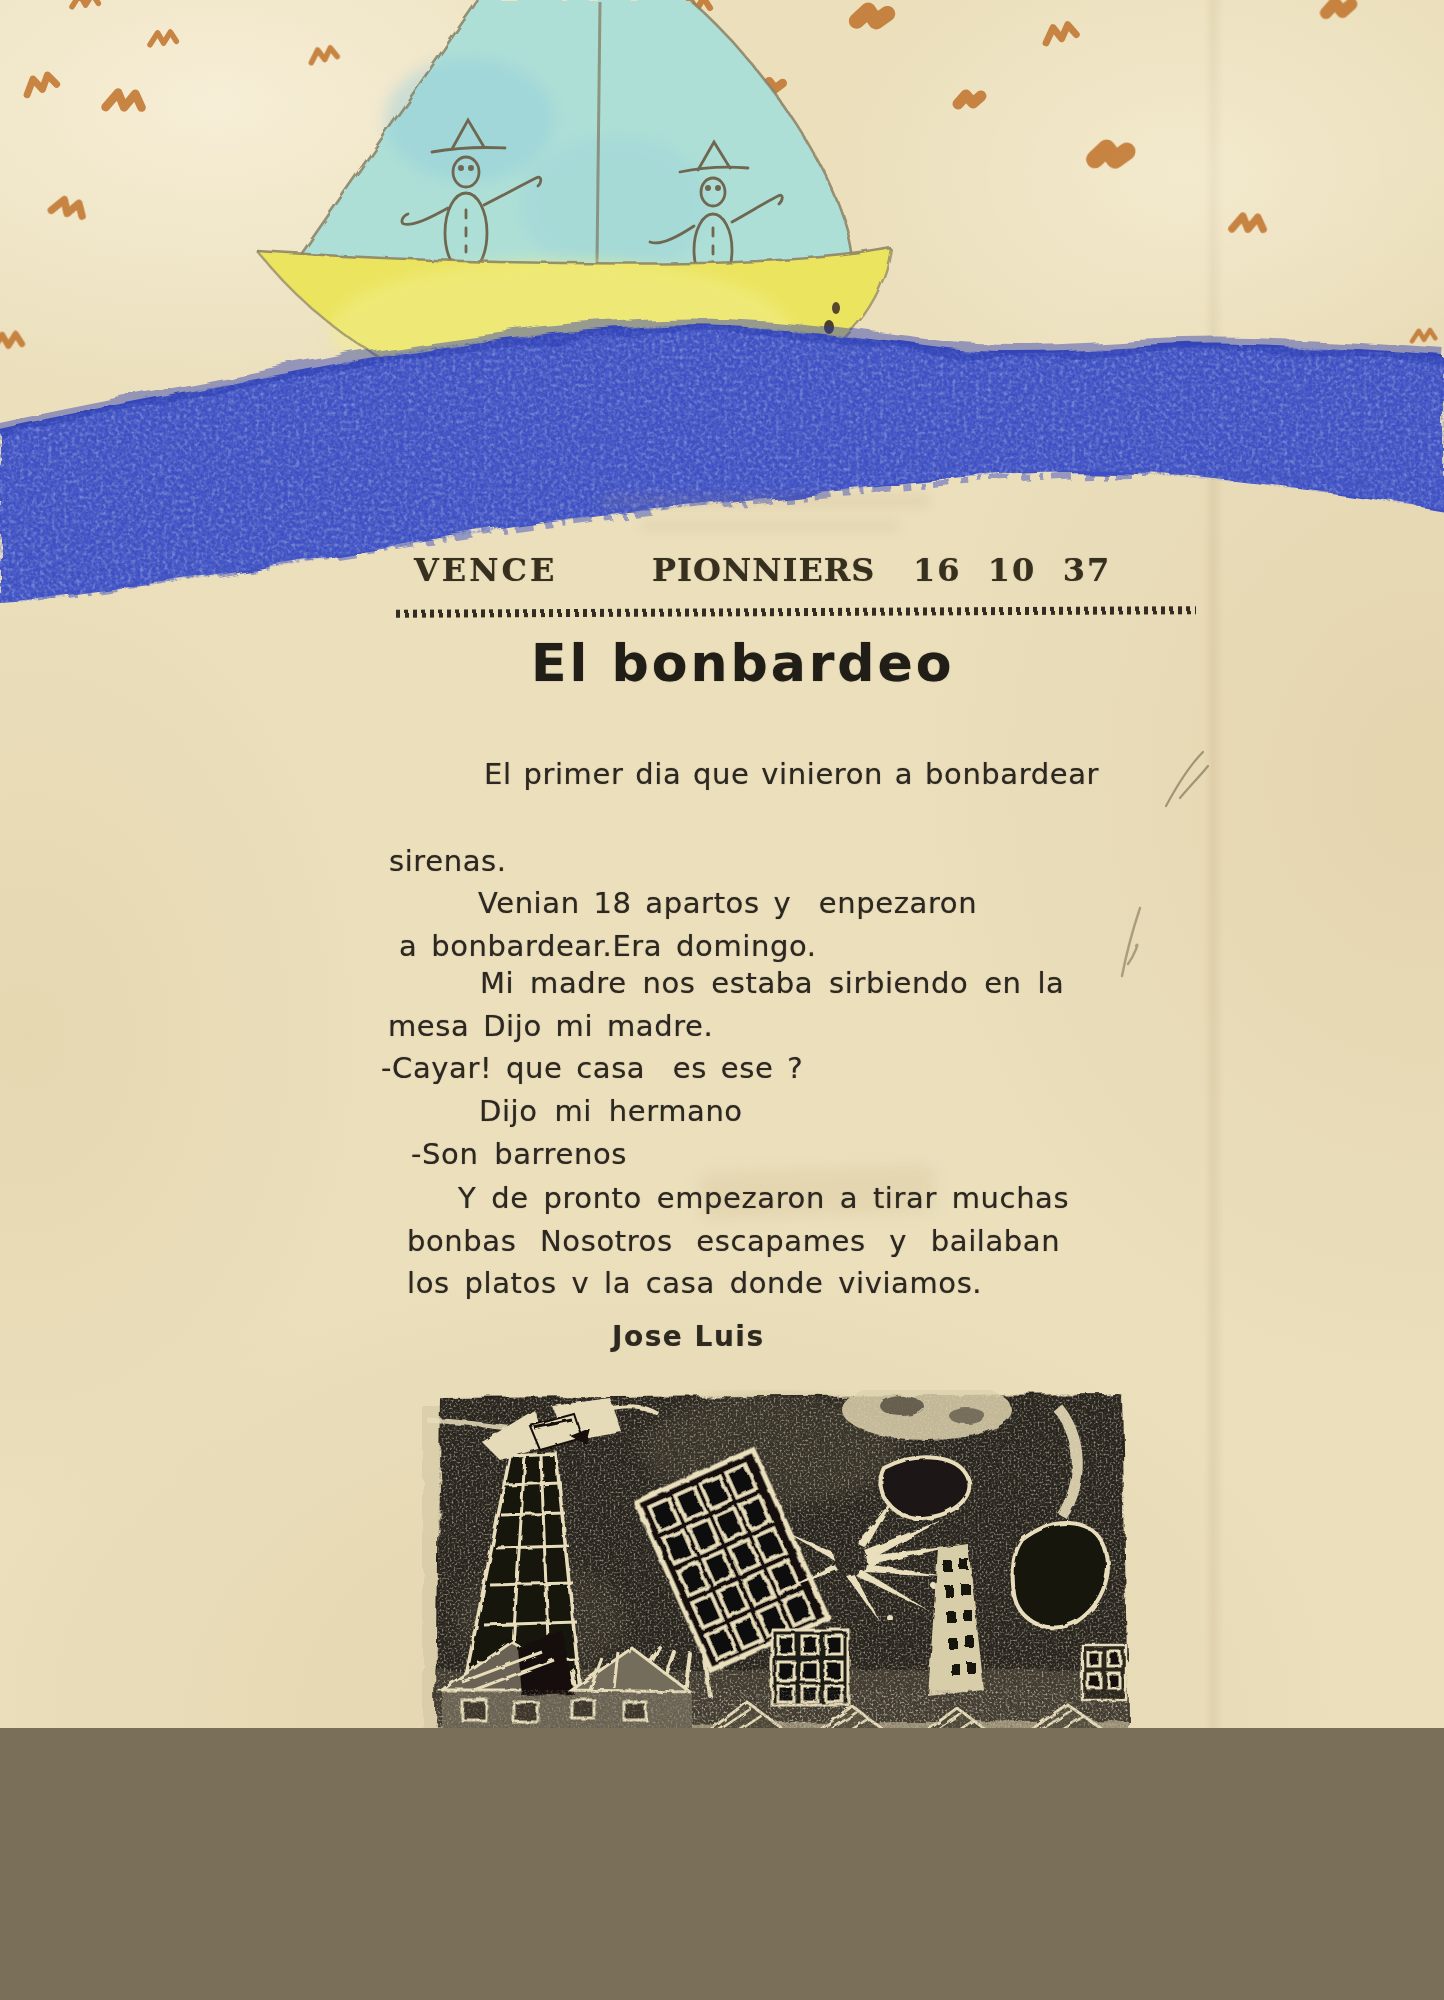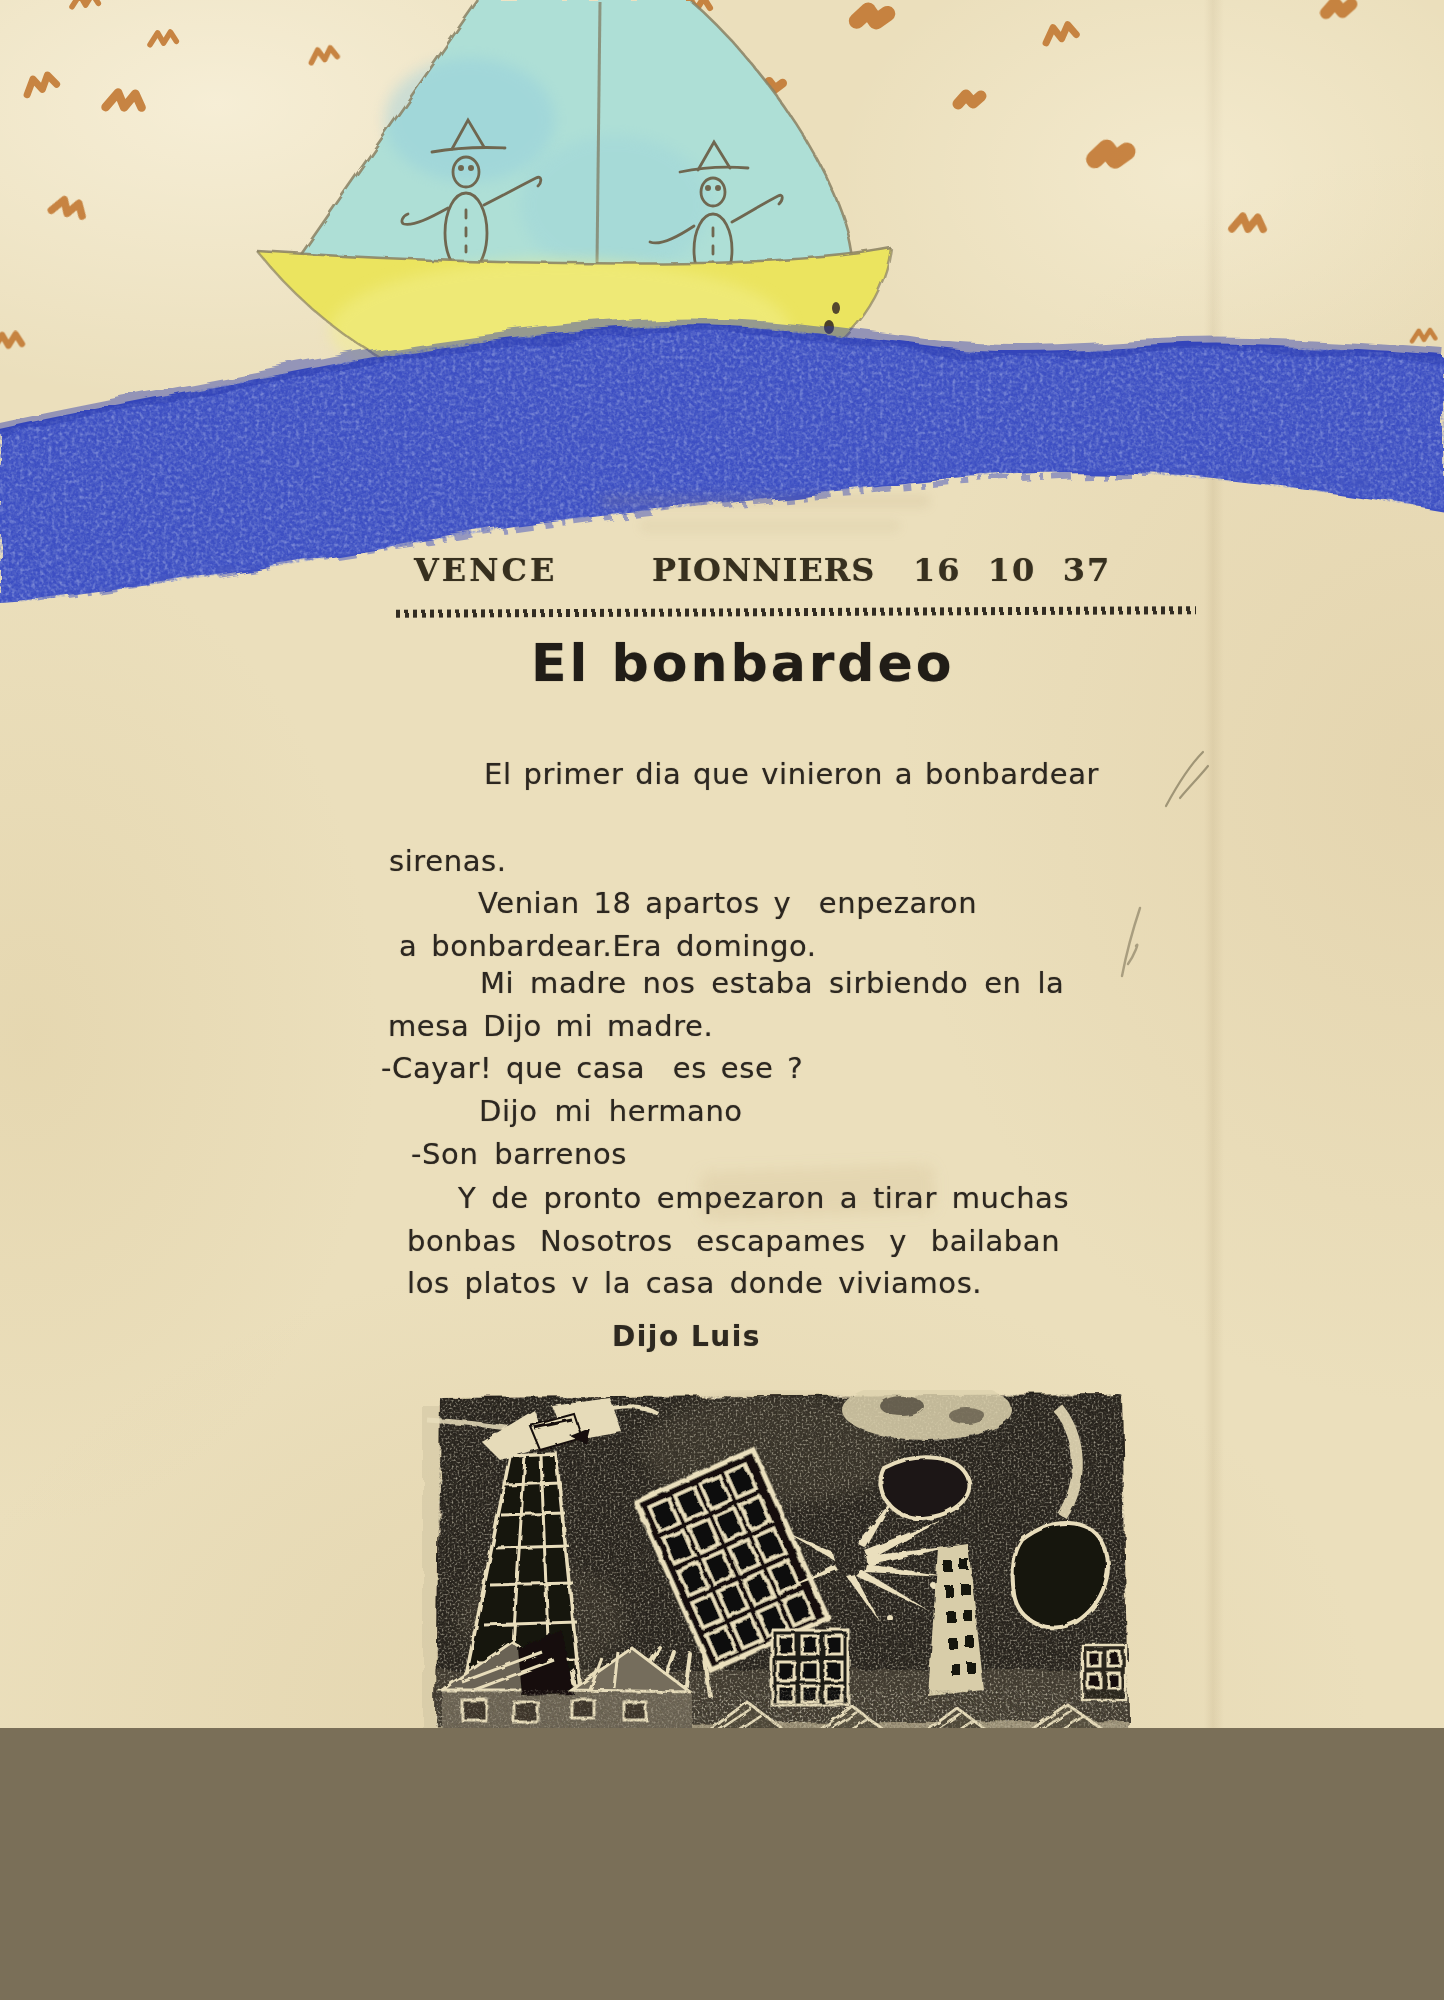--- a/index.html
+++ b/index.html
@@ -180,21 +180,21 @@
   <div class="line" style="left:399px;top:929px;">a bonbardear.Era domingo.</div>
   <div class="line" style="left:480px;top:966px;word-spacing:6px;">Mi madre nos estaba sirbiendo en la</div>
   <div class="line" style="left:388px;top:1009px;">mesa Dijo mi madre.</div>
   <div class="line" style="left:381px;top:1051px;">-Cayar! que casa  es ese ?</div>
   <div class="line" style="left:479px;top:1094px;word-spacing:7px;">Dijo mi hermano</div>
   <div class="line" style="left:379px;top:1137px;word-spacing:6px;margin-left:32px;">-Son barrenos</div>
   <div class="line" style="left:458px;top:1181px;word-spacing:5px;">Y de pronto empezaron a tirar muchas</div>
   <div class="line" style="left:407px;top:1224px;word-spacing:2px;">bonbas  Nosotros  escapames  y  bailaban</div>
   <div class="line" style="left:407px;top:1266px;word-spacing:5px;">los platos v la casa donde viviamos.</div>
 
-  <div class="signature" style="left:612px;top:1320px;">Dijo Luis</div>
+  <div class="signature" style="left:612px;top:1320px;">Jose Luis</div>
 
   <svg class="abs" style="left:422px;top:1390px;" width="718" height="505" viewBox="0 0 718 505">
     <defs>
       <filter id="wRough" x="-10%" y="-10%" width="120%" height="120%">
         <feTurbulence type="fractalNoise" baseFrequency="0.035" numOctaves="3" seed="5" result="n"></feTurbulence>
         <feDisplacementMap in="SourceGraphic" in2="n" scale="10"></feDisplacementMap>
       </filter>
       <filter id="wRough2" x="-15%" y="-15%" width="130%" height="130%">
         <feTurbulence type="fractalNoise" baseFrequency="0.09" numOctaves="2" seed="9" result="n"></feTurbulence>
         <feDisplacementMap in="SourceGraphic" in2="n" scale="4"></feDisplacementMap>

